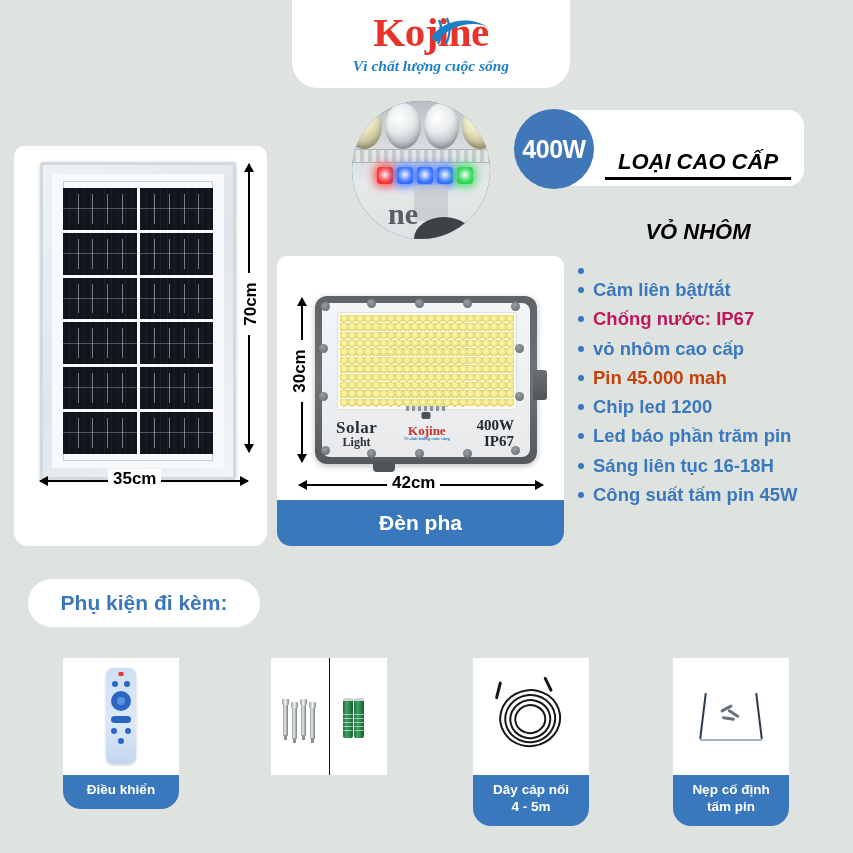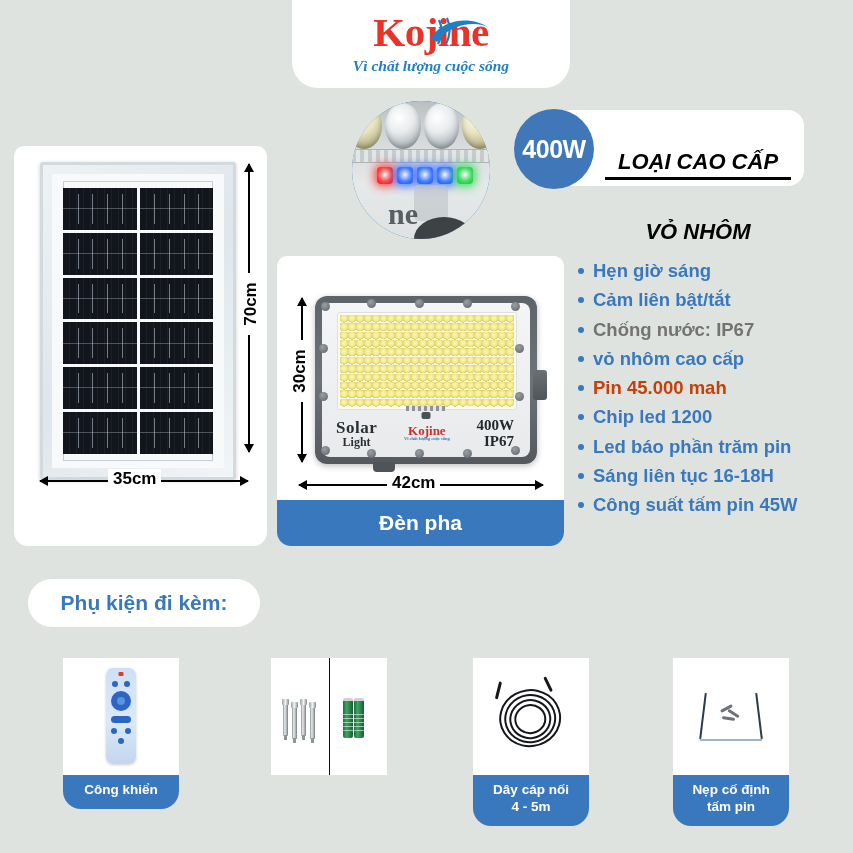--- a/index.html
+++ b/index.html
@@ -686,29 +686,28 @@
     <div class="dim-label vert" style="left:-8px; top:105px; width:62px; text-align:center;">30cm</div>
 
     <div class="arrow-h" style="left:22px; top:228px; width:244px;"></div>
     <div class="dim-label" style="left:110px; top:217px;">42cm</div>
     <div class="cap">Đèn pha</div>
   </div>
 
   <div class="features" id="feature-list">
       <div class="feature">
         <div class="dot" style="background: rgb(58, 120, 189);"></div>
-        <div class="txt" style="color: rgb(58, 120, 189);">Hẹn giờ sáng</div>
       </div>
       <div class="feature">
         <div class="dot" style="background: rgb(58, 120, 189);"></div>
         <div class="txt" style="color: rgb(58, 120, 189);">Cảm liên bật/tắt</div>
       </div>
       <div class="feature">
         <div class="dot" style="background: rgb(58, 120, 189);"></div>
-        <div class="txt" style="color: #737373;">Chống nước: IP67</div>
+        <div class="txt" style="color: #be185d;">Chống nước: IP67</div>
       </div>
       <div class="feature">
         <div class="dot" style="background: rgb(58, 120, 189);"></div>
         <div class="txt" style="color: rgb(58, 120, 189);">vỏ nhôm cao cấp</div>
       </div>
       <div class="feature">
         <div class="dot" style="background: rgb(58, 120, 189);"></div>
         <div class="txt" style="color: #c2410c;">Pin 45.000 mah</div>
       </div>
       <div class="feature">
@@ -738,21 +737,21 @@
             <div class="r-btn" style="left: 6px; top: 13px; width: 6px; height: 6px;"></div>
             <div class="r-btn" style="left: 18px; top: 13px; width: 6px; height: 6px;"></div>
             <div class="r-ring" style="top: 23px;"></div>
             <div class="r-pill" style="top: 48px;"></div>
             <div class="r-btn" style="left: 5px; top: 60px; width: 6px; height: 6px;"></div>
             <div class="r-btn" style="left: 19px; top: 60px; width: 6px; height: 6px;"></div>
             <div class="r-btn" style="left: 12px; top: 70px; width: 6px; height: 6px;"></div>
           </div>
         </div>
         <div class="acc-cap">
-          <div>Công khiển</div>
+          <div>Điều khiển</div>
         </div>
       </div>
       <div class="acc-card" id="acc-1">
         <div class="acc-img">
           <div style="position: absolute; inset: 0px;">
             <div class="split"></div>
             <div class="bolt" style="left: 12px; top: 44px;"></div>
             <div class="bolt" style="left: 21px; top: 47px;"></div>
             <div class="bolt" style="left: 30px; top: 44px;"></div>
             <div class="bolt" style="left: 39px; top: 47px;"></div>

